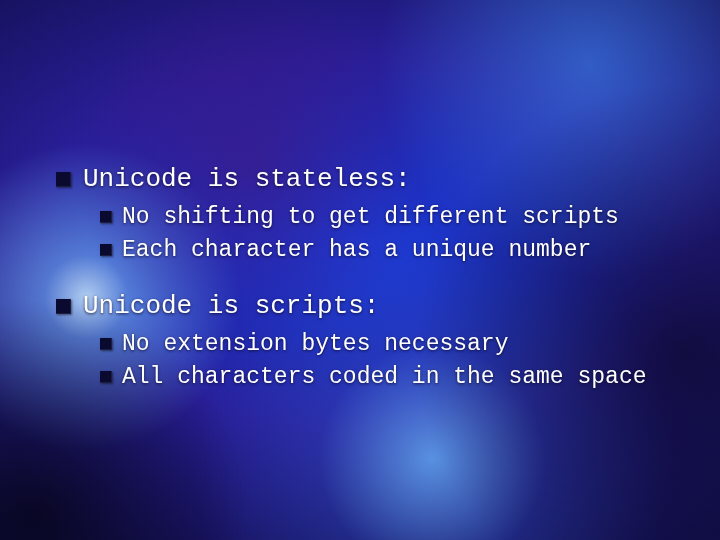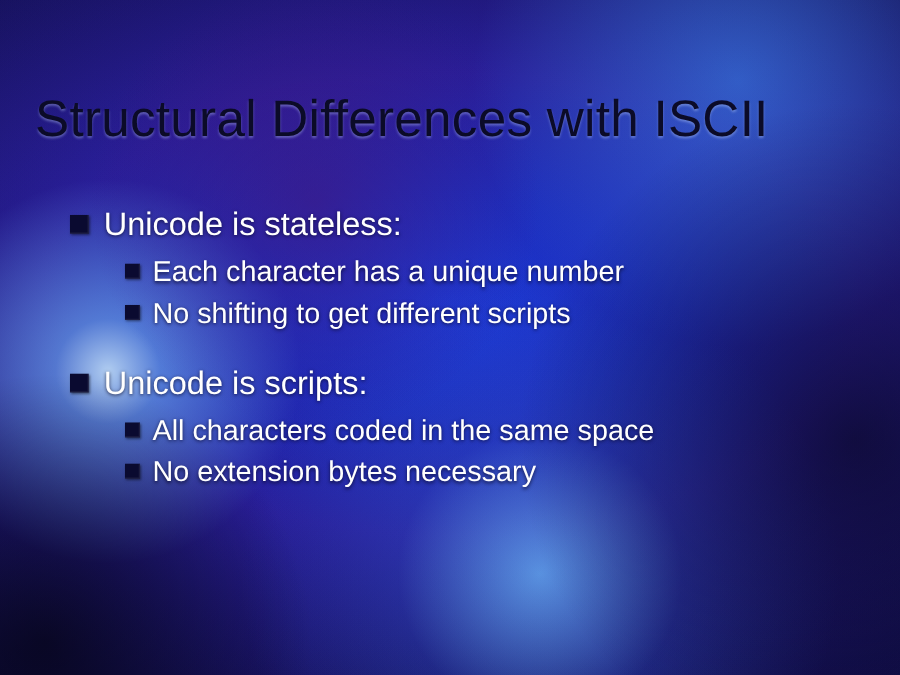--- a/index.html
+++ b/index.html
@@ -43,20 +43,21 @@
     letter-spacing: 0.2px;
   }
   .body {
     position: absolute;
     left: 56px;
     top: 162px;
     width: 620px;
     font-size: 26px;
     line-height: 1.32;
     text-shadow: 0 1px 3px rgba(10,10,40,0.8);
+    font-family: Liberation Mono, monospace;
   }
   .b1 {
     display: flex;
     align-items: flex-start;
     margin-bottom: 6px;
   }
   .b2 {
     display: flex;
     align-items: flex-start;
     margin-left: 44px;
@@ -85,46 +86,45 @@
   }
   .txt {
     flex: 1 1 auto;
   }
 </style>
 </head>
 <body>
 
 <div class="slide">
 
-  <div class="title">Structural Differences with ISCII</div>
 
   <div class="body">
 
     <div class="b1">
       <span class="sq"></span>
       <span class="txt">Unicode is stateless:</span>
     </div>
     <div class="b2">
       <span class="sq"></span>
-      <span class="txt">Each character has a unique number</span>
+      <span class="txt">No shifting to get different scripts</span>
     </div>
     <div class="b2">
       <span class="sq"></span>
-      <span class="txt">No shifting to get different scripts</span>
+      <span class="txt">Each character has a unique number</span>
     </div>
 
     <div class="gap"></div>
 
     <div class="b1">
       <span class="sq"></span>
       <span class="txt">Unicode is scripts:</span>
     </div>
     <div class="b2">
       <span class="sq"></span>
-      <span class="txt">All characters coded in the same space</span>
+      <span class="txt">No extension bytes necessary</span>
     </div>
     <div class="b2">
       <span class="sq"></span>
-      <span class="txt">No extension bytes necessary</span>
+      <span class="txt">All characters coded in the same space</span>
     </div>
 
   </div>
 </div>
 
 </body></html>

